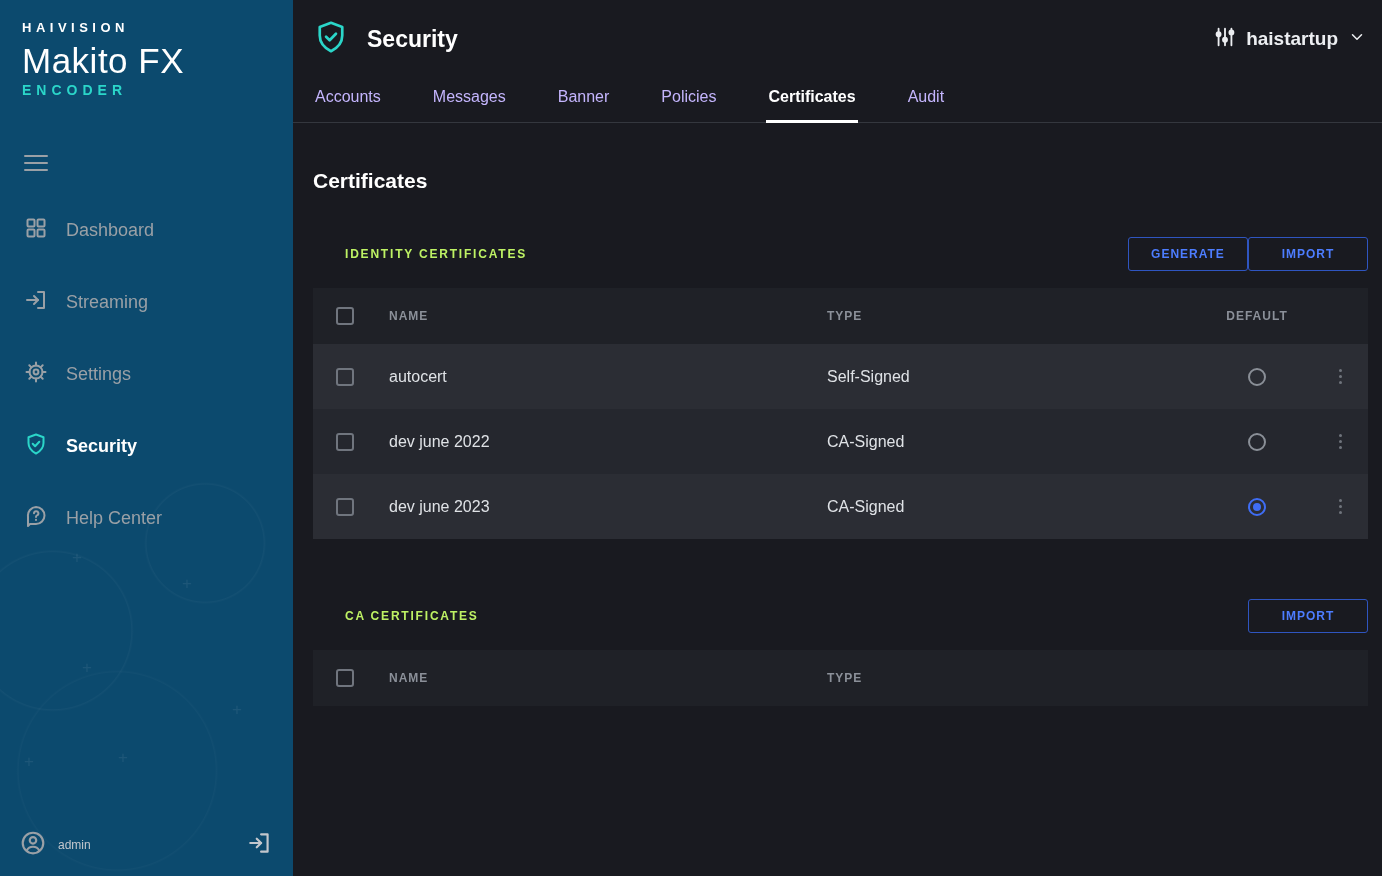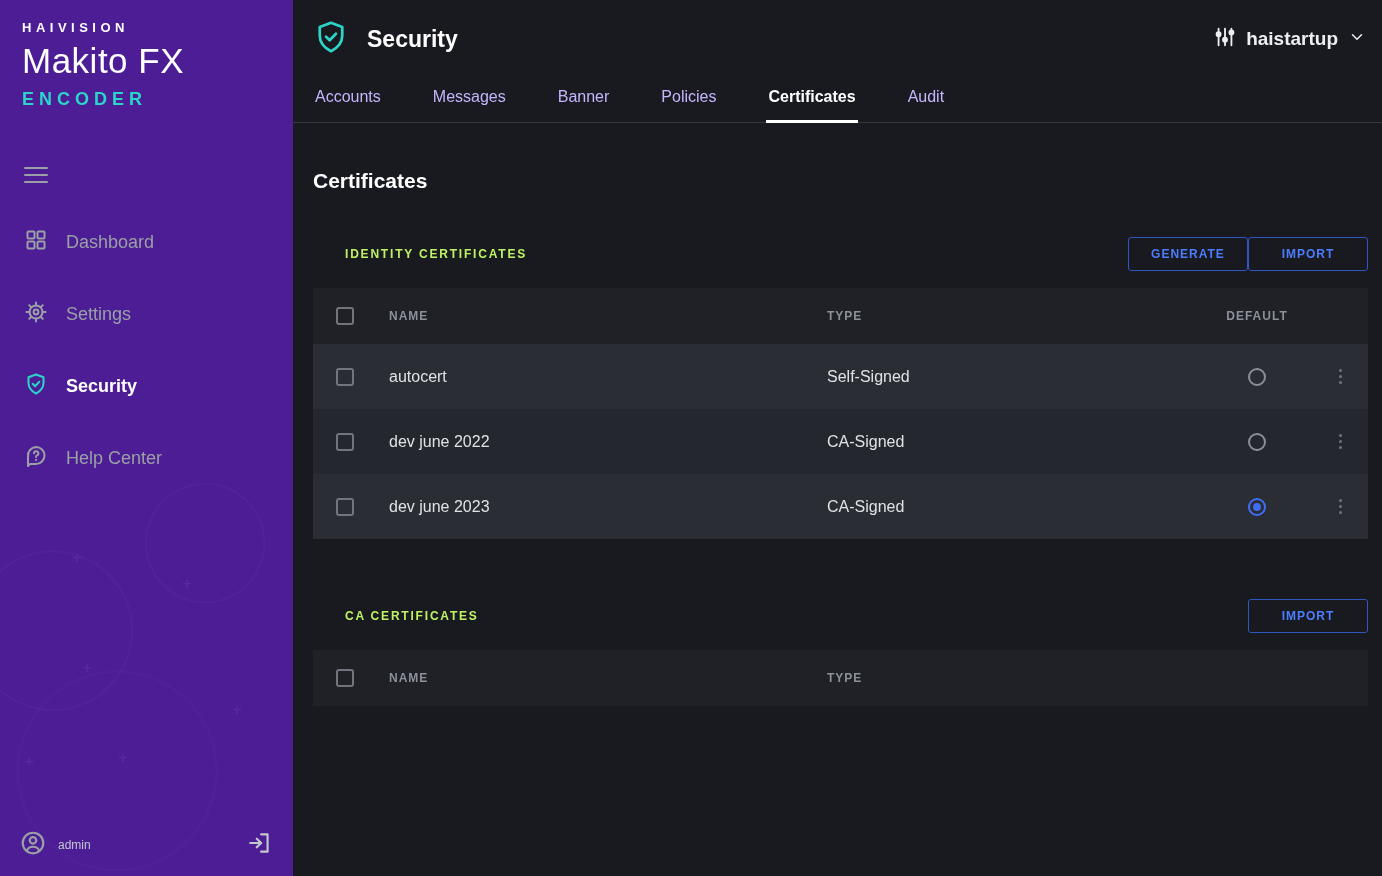--- a/index.html
+++ b/index.html
@@ -1,33 +1,33 @@
 <!DOCTYPE html>
 <html><head>
 <meta charset="utf-8">
 <style>
   * { margin:0; padding:0; box-sizing:border-box; }
   html,body { width:1382px; height:876px; overflow:hidden; background:#17181d;
     font-family:"Liberation Sans", sans-serif; }
   .app { display:flex; width:1382px; height:876px; }
 
   
-  .sidebar { position:relative; width:293px; flex:0 0 293px; background:#4c1d95;
+  .sidebar { position:relative; width:293px; flex:0 0 293px; background:#0c4a6e;
     display:flex; flex-direction:column; overflow:hidden; }
   .sidebar .pattern { position:absolute; inset:0; pointer-events:none;
     background:
       radial-gradient(circle at 18% 72%, transparent 78px, rgba(255,255,255,0.03) 79px, transparent 81px),
       radial-gradient(circle at 70% 62%, transparent 58px, rgba(255,255,255,0.03) 59px, transparent 61px),
       radial-gradient(circle at 40% 88%, transparent 98px, rgba(255,255,255,0.025) 99px, transparent 101px);
   }
   .sidebar .plus { position:absolute; color:rgba(255,255,255,0.07); font-size:17px; font-weight:400; }
   .brand { padding:20px 22px 0 22px; position:relative; }
   .brand-line1 { color:#ffffff; font-size:13px; font-weight:bold; letter-spacing:4.5px; }
   .brand-line2 { color:#ffffff; font-size:35px; font-weight:400; letter-spacing:0.5px; margin-top:6px; }
-  .brand-line3 { color:#2bd6c9; font-size:18px; font-weight:bold; letter-spacing:5px; margin-top:8px; }
+  .brand-line3 { color:#2bd6c9; font-size:14px; font-weight:bold; letter-spacing:5px; margin-top:1px; }
   .hamburger { margin:52px 0 0 24px; width:24px; cursor:pointer; position:relative; }
   .hamburger span { display:block; height:2px; background:#9aa0a6; margin:5px 0; border-radius:1px; }
   .nav { margin-top:18px; position:relative; }
   .nav-item { display:flex; align-items:center; gap:18px; height:72px; padding:0 24px;
     color:#9aa0a6; font-size:18px; cursor:pointer; }
   .nav-item svg { flex:0 0 24px; stroke:#9aa0a6; }
   .nav-item.active { color:#ffffff; font-weight:bold; }
   .nav-item.active svg { stroke:#2bd6c9; }
   .sidebar-bottom { position:absolute; left:0; right:0; bottom:0; height:62px;
     display:flex; align-items:center; gap:12px; padding:0 20px; }
@@ -114,20 +114,30 @@
             <rect x="13.5" y="3.5" width="7" height="7" rx="1"></rect>
             <rect x="3.5" y="13.5" width="7" height="7" rx="1"></rect>
             <rect x="13.5" y="13.5" width="7" height="7" rx="1"></rect>
           </svg>
         </span>
         <span>Dashboard</span>
       </div>
       <div class="nav-item">
         <span>
           <svg width="24" height="24" viewBox="0 0 24 24">
+            <path d="M14 4h6v16h-6"></path>
+            <path d="M3 12h11"></path>
+            <path d="M10 8l4 4-4 4"></path>
+          </svg>
+        </span>
+        <span>Streaming</span>
+      </div>
+      <div class="nav-item">
+        <span>
+          <svg width="24" height="24" viewBox="0 0 24 24">
             <circle cx="12" cy="12" r="6.5"></circle>
             <circle cx="12" cy="12" r="2.4"></circle>
             <path d="M12 2.5v3M12 18.5v3M2.5 12h3M18.5 12h3M5.3 5.3l2.1 2.1M16.6 16.6l2.1 2.1M18.7 5.3l-2.1 2.1M7.4 16.6l-2.1 2.1"></path>
           </svg>
         </span>
         <span>Settings</span>
       </div>
       <div class="nav-item active">
         <span>
           <svg width="24" height="24" viewBox="0 0 24 24">

